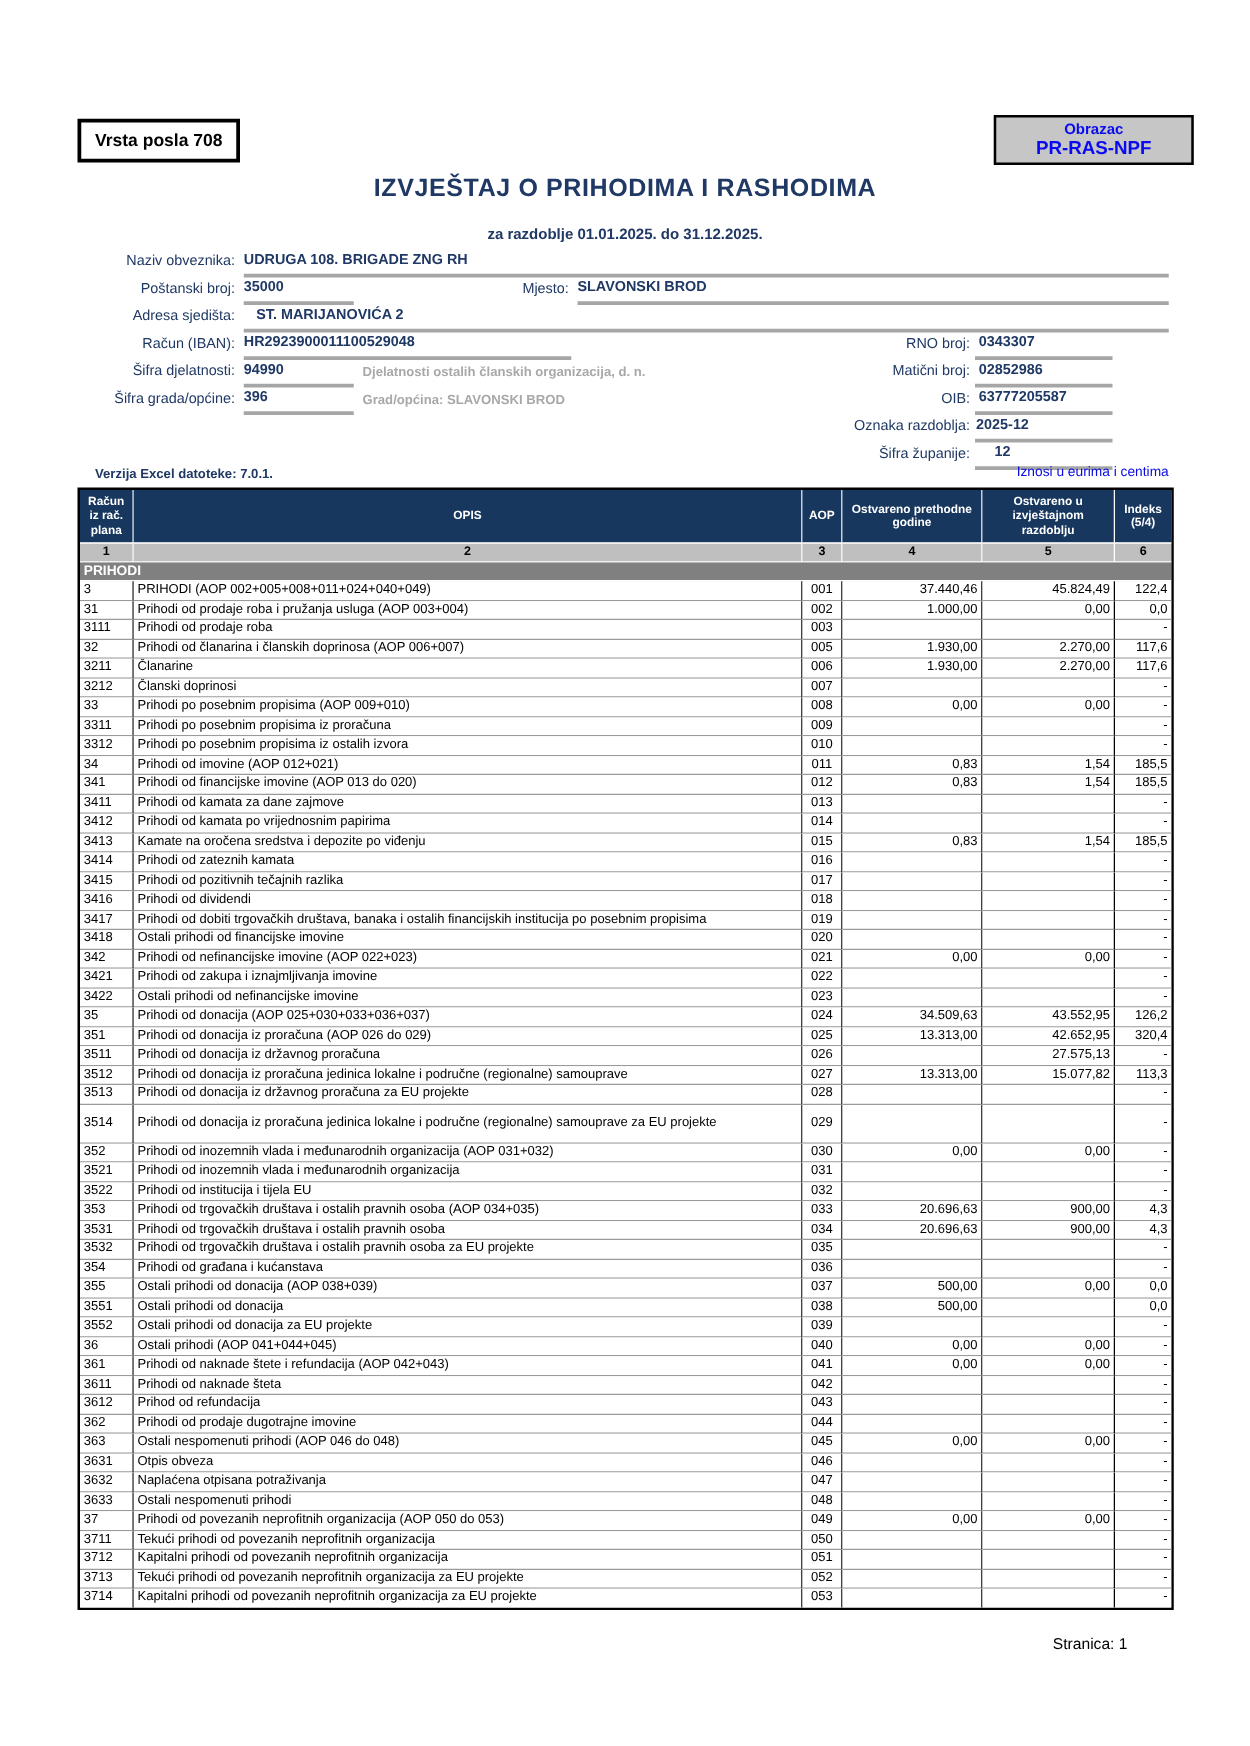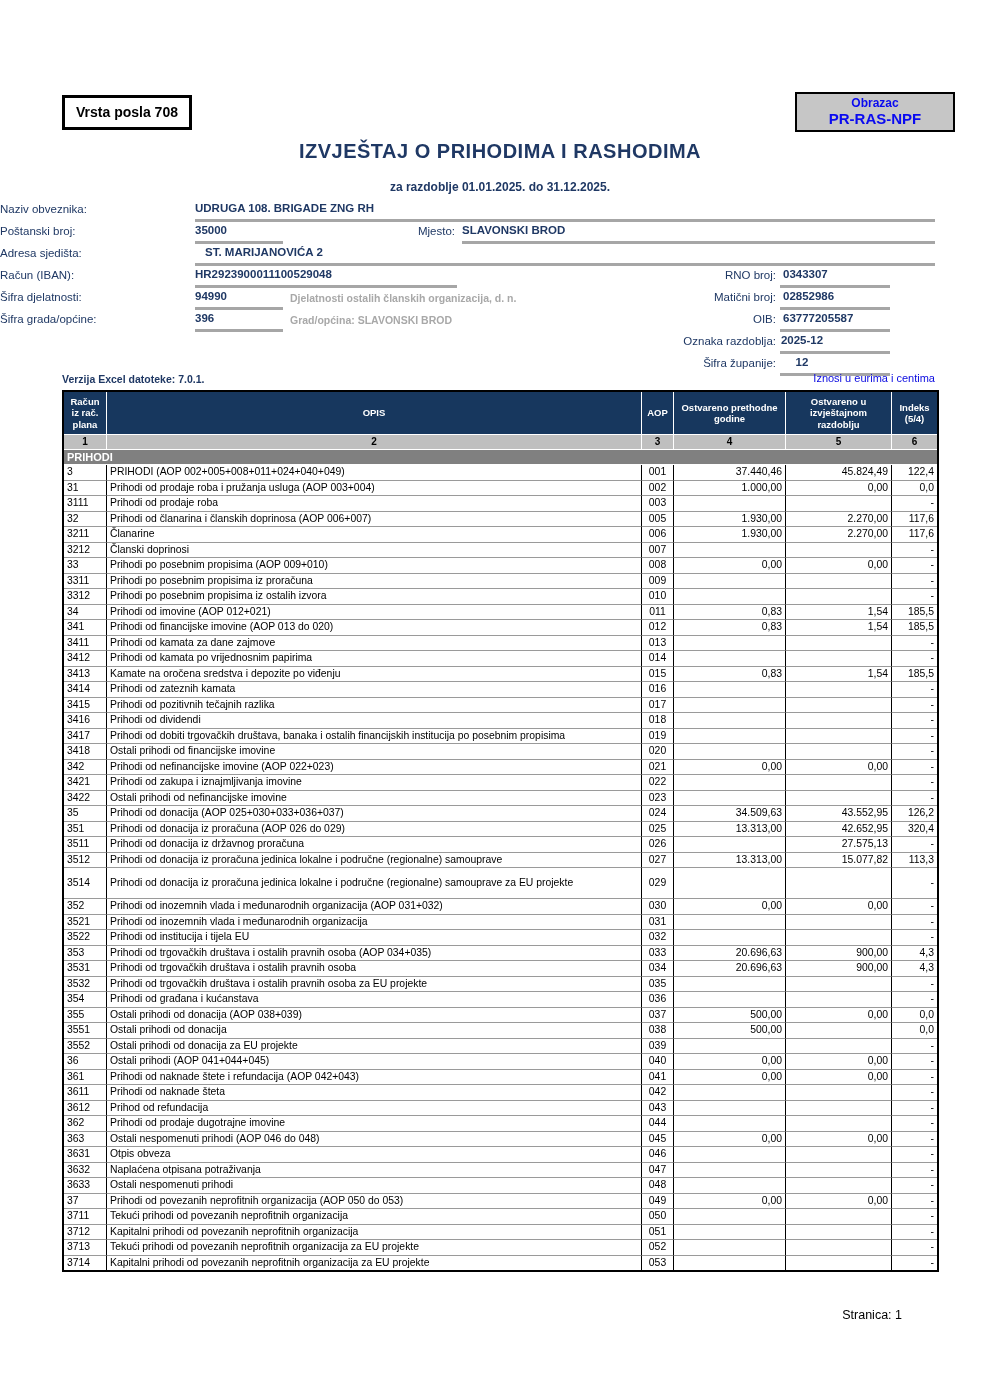--- a/index.html
+++ b/index.html
@@ -15,28 +15,28 @@
   .obrazac-box .l1{font-size:12px;font-weight:bold;margin-top:2px;}
   .obrazac-box .l2{font-size:15px;font-weight:bold;margin-top:0px;}
 
   .title{position:absolute;left:0;top:140px;width:1000px;text-align:center;
          font-size:20px;font-weight:bold;color:#1F3864;letter-spacing:.5px;}
   .subtitle{position:absolute;left:0;top:180px;width:1000px;text-align:center;
             font-size:12px;font-weight:bold;color:#1F3864;}
 
   
   .lbl{position:absolute;color:#1F3864;font-size:11.5px;white-space:nowrap;}
-  .lbl.left{left:0;width:188px;text-align:left;}
+  .lbl.left{left:0;width:188px;text-align:right;}
   .lbl.right{left:560px;width:216px;text-align:right;}
   .val{position:absolute;color:#1F3864;font-size:11.5px;font-weight:bold;white-space:nowrap;}
   .hint{position:absolute;left:290px;color:#A8A8A8;font-size:10.5px;font-weight:bold;white-space:nowrap;}
   .ul{position:absolute;height:2.5px;background:#A6A6A6;}
   .ctr{left:747px;width:110px;text-align:center;}
 
-  .verzija{position:absolute;left:62px;top:373px;font-size:10.5px;font-weight:bold;color:#1F3864;}
+  .verzija{position:absolute;left:76px;top:373px;font-size:10.5px;font-weight:bold;color:#1F3864;}
   .iznosi{position:absolute;right:65px;top:372px;font-size:11px;font-weight:normal;color:#0a0ae0;}
 
   
   .tblwrap{position:absolute;left:62px;top:390px;width:873px;border:2px solid #000;background:#fff;}
   table{border-collapse:separate;border-spacing:0;table-layout:fixed;width:100%;}
   th,td{overflow:hidden;white-space:nowrap;box-sizing:border-box;}
   th{background:#17375E;color:#fff;font-size:9.5px;font-weight:bold;text-align:center;
      vertical-align:middle;white-space:pre-line;border-right:1px solid #fff;height:42px;line-height:1.2;padding:0 1px;}
   th:last-child{border-right:none;}
   tr.nums td{background:#BFBFBF;color:#000;font-size:10px;font-weight:bold;text-align:center;
@@ -362,20 +362,28 @@
             <td class="num">-</td>
           </tr>
           <tr class="data">
             <td class="code">3512</td>
             <td class="desc">Prihodi od donacija iz proračuna jedinica lokalne i područne (regionalne) samouprave</td>
             <td class="aop">027</td>
             <td class="num">13.313,00</td>
             <td class="num">15.077,82</td>
             <td class="num">113,3</td>
           </tr>
+          <tr class="data">
+            <td class="code">3513</td>
+            <td class="desc">Prihodi od donacija iz državnog proračuna za EU projekte</td>
+            <td class="aop">028</td>
+            <td class="num"></td>
+            <td class="num"></td>
+            <td class="num">-</td>
+          </tr>
           <tr class="data tall">
             <td class="code">3514</td>
             <td class="desc">Prihodi od donacija iz proračuna jedinica lokalne i područne (regionalne) samouprave za EU projekte</td>
             <td class="aop">029</td>
             <td class="num"></td>
             <td class="num"></td>
             <td class="num">-</td>
           </tr>
           <tr class="data">
             <td class="code">352</td>

